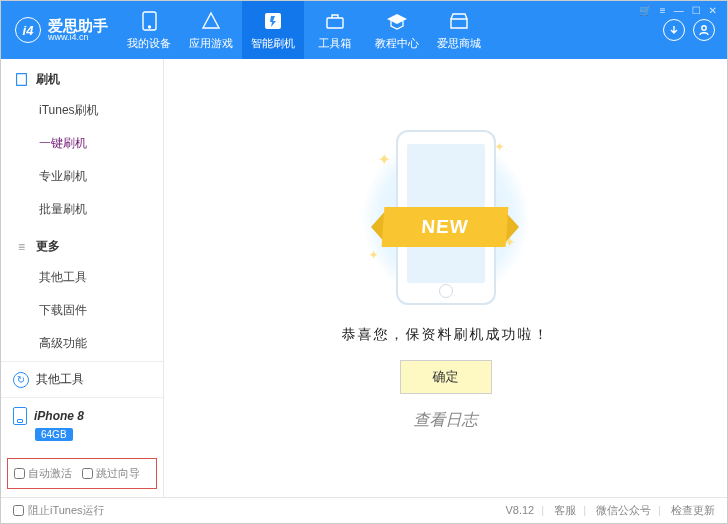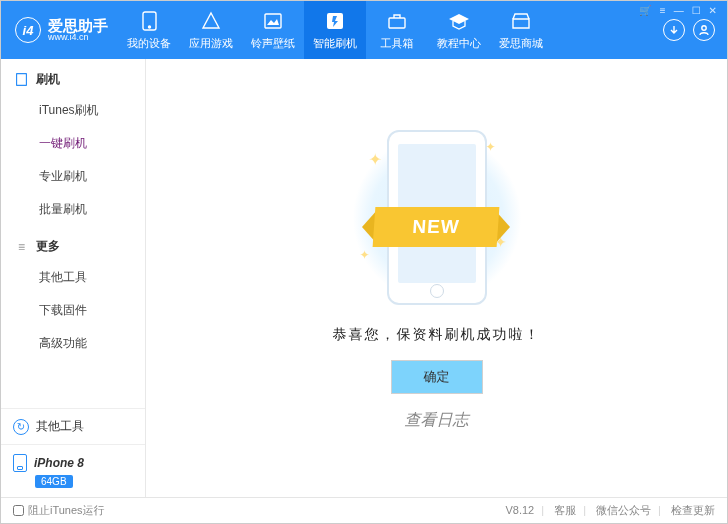--- a/index.html
+++ b/index.html
@@ -13,21 +13,21 @@
 .nav { display: flex; height: 100%; flex:1; }
 .nav-item { width: 62px; display: flex; flex-direction: column; align-items: center; justify-content: center; font-size: 11px; cursor: pointer; position: relative; }
 .nav-item.active { background: #1177ea; align-items: center; }
 .nav-ico { width: 22px; height: 22px; margin-bottom: 4px; display:flex;align-items:center;justify-content:center;}
 .nav-ico svg { display:block;}
 .hdr-right { display:flex; align-items:center; gap:8px; padding-right:12px; }
 .hdr-circle { width: 22px; height: 22px; border: 1.4px solid #fff; border-radius: 50%; display:flex;align-items:center;justify-content:center; cursor:pointer; }
 .win-ctrl { position:absolute; top:4px; right:10px; display:flex; gap:8px; font-size:10px; color:#cfe6ff; }
 .win-ctrl span { cursor:pointer; }
 .body { flex:1; display:flex; min-height:0; }
-.sidebar { width: 145px; border-right:1px solid #e8e8e8; display:flex; flex-direction:column; }
+.sidebar { width: 163px; border-right:1px solid #e8e8e8; display:flex; flex-direction:column; }
 .sb-scroll { flex:1; overflow:auto; }
 .sb-group-title { display:flex; align-items:center; padding: 12px 14px 6px 14px; color:#333; font-size:12px; font-weight:bold; gap:8px; }
 .sb-group-title .gico { width:13px;height:13px;display:flex;align-items:center;justify-content:center;color:#2a8ef8;}
 .sb-item { padding:8px 0 8px 38px; font-size:12px; color:#444; cursor:pointer; }
 .sb-item.active { color:#701a75; }
 .sb-bottom { border-top:1px solid #eee; padding:9px 12px; font-size:12px; color:#333; }
 .sb-mode { display:flex;align-items:center;gap:7px;}
 .sb-mode .mode-ico { width:16px;height:16px;border:1.2px solid #2a8ef8;border-radius:50%;display:flex;align-items:center;justify-content:center;color:#2a8ef8;font-size:10px;}
 .sb-dev { display:flex;align-items:center;gap:7px;}
 .sb-dev .dev-ico { width:14px;height:18px;border:1.2px solid #2a8ef8;border-radius:2px;position:relative;}
@@ -46,21 +46,21 @@
 .s1{left:37px;top:25px;font-size:16px;}
 .s2{right:46px;top:15px;font-size:12px;}
 .s3{left:28px;bottom:48px;font-size:12px;}
 .s4{right:35px;bottom:60px;font-size:14px;}
 .banner{position:absolute;z-index:3;width:148px;height:48px;left:30px;top:78px;}
 .banner-body{position:absolute;left:12px;right:12px;top:4px;bottom:4px;background:#f9c632;display:flex;align-items:center;justify-content:center;color:#fff;font-weight:800;font-size:19px;letter-spacing:1px;transform:skewX(-4deg);}
 .banner-tail{position:absolute;width:0;height:0;border-top:18px solid transparent;border-bottom:18px solid transparent;top:6px;}
 .btl{left:0;border-right:16px solid #e9b520;}
 .btr{right:0;border-left:16px solid #e9b520;}
 .msg{font-size:14px;color:#222;letter-spacing:2px;}
-.btn-ok{border:1px solid #d0d0d0;background:#7dd3fc;padding:7px 32px;font-size:13px;color:#333;cursor:pointer;}
+.btn-ok{border:1px solid #d0d0d0;background:#fef9c3;padding:7px 32px;font-size:13px;color:#333;cursor:pointer;}
 .logs{font-size:16px;color:#888;cursor:pointer;font-style:italic;}
 .footer{height:26px;border-top:1px solid #e5e5e5;display:flex;align-items:center;justify-content:space-between;padding:0 12px;font-size:11px;color:#888;}
 .footer-left{display:flex;align-items:flex-start;gap:4px;}
 .footer-right span{color:#888;}
 .footer-right .sep{opacity:.35;margin:0 7px;}
 </style>
 </head>
 <body>
 
 <div class="app">
@@ -90,29 +90,20 @@
           </div>
         <span>我的设备</span>
       </div>
       <div class="nav-item">
         <div class="nav-ico">
             <svg width="20" height="20" stroke="#fff" stroke-width="1.4" fill="none">
               <path d="M10 2 L18 17 H2 Z"></path>
             </svg>
           </div>
         <span>应用游戏</span>
-      </div>
-      <div class="nav-item">
-        <div class="nav-ico">
-            <svg width="20" height="18" fill="#fff">
-              <rect x="2" y="2" width="16" height="14" rx="1" fill="none" stroke="#fff" stroke-width="1.4"></rect>
-              <path d="M4 13 L8 8 L11 11 L14 7 L16 13 Z" fill="#fff"></path>
-            </svg>
-          </div>
-        <span>铃声壁纸</span>
       </div>
       <div class="nav-item active">
         <div class="nav-ico">
             <svg width="20" height="20">
               <rect x="2" y="2" width="16" height="16" rx="2" fill="#fff"></rect>
               <path d="M8 5 L12 5 L10 10 L13 10 L8 16 L9 11 L7 11 Z" fill="#2a8ef8"></path>
             </svg>
           </div>
         <span>智能刷机</span>
       </div>
@@ -189,20 +180,30 @@
           <span class="mode-ico">↻</span>
           <span>其他工具</span>
         </div>
       </div>
       <div class="sb-bottom">
         <div class="sb-dev">
           <span class="dev-ico"></span>
           <span style="font-weight:bold;font-style:italic;">iPhone 8</span>
         </div>
         <span class="badge">64GB</span>
+      </div>
+      <div class="sb-checks">
+        <label>
+            <input type="checkbox" style="">
+            <span>自动激活</span>
+          </label>
+        <label>
+            <input type="checkbox" style="">
+            <span>跳过向导</span>
+          </label>
       </div>
     </div>
 
     <div class="main">
       <div class="illus">
         <div class="glow"></div>
         <span class="spark s1">✦</span>
         <span class="spark s2">✦</span>
         <span class="spark s3">✦</span>
         <span class="spark s4">✦</span>

